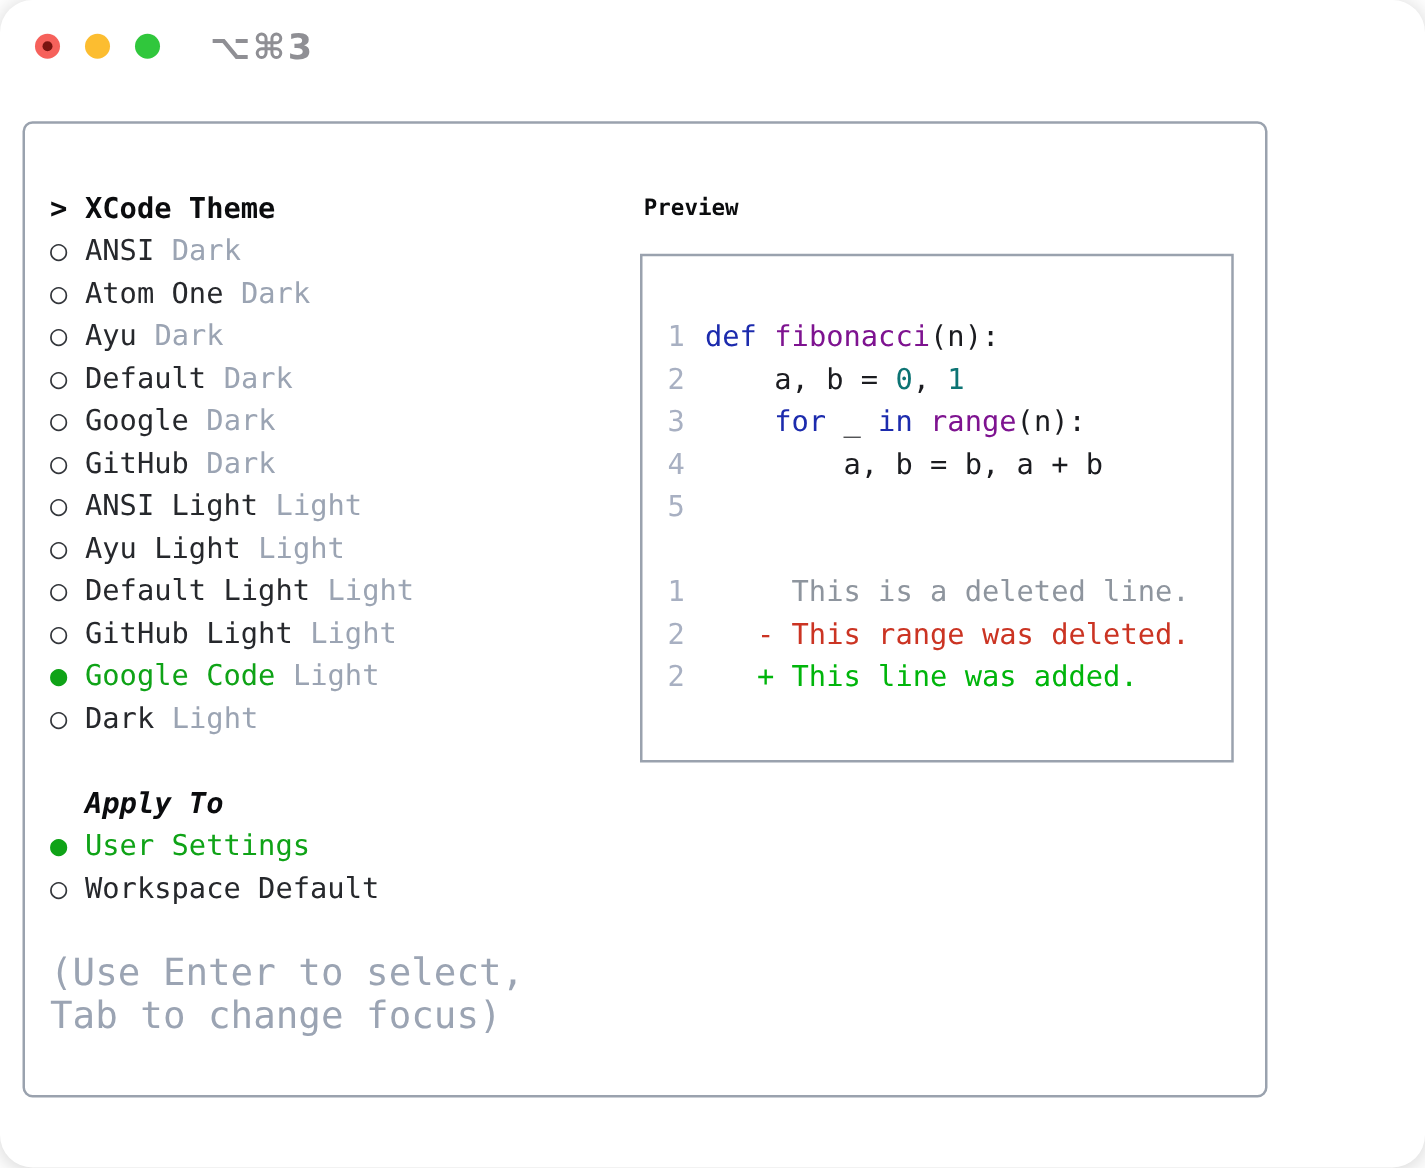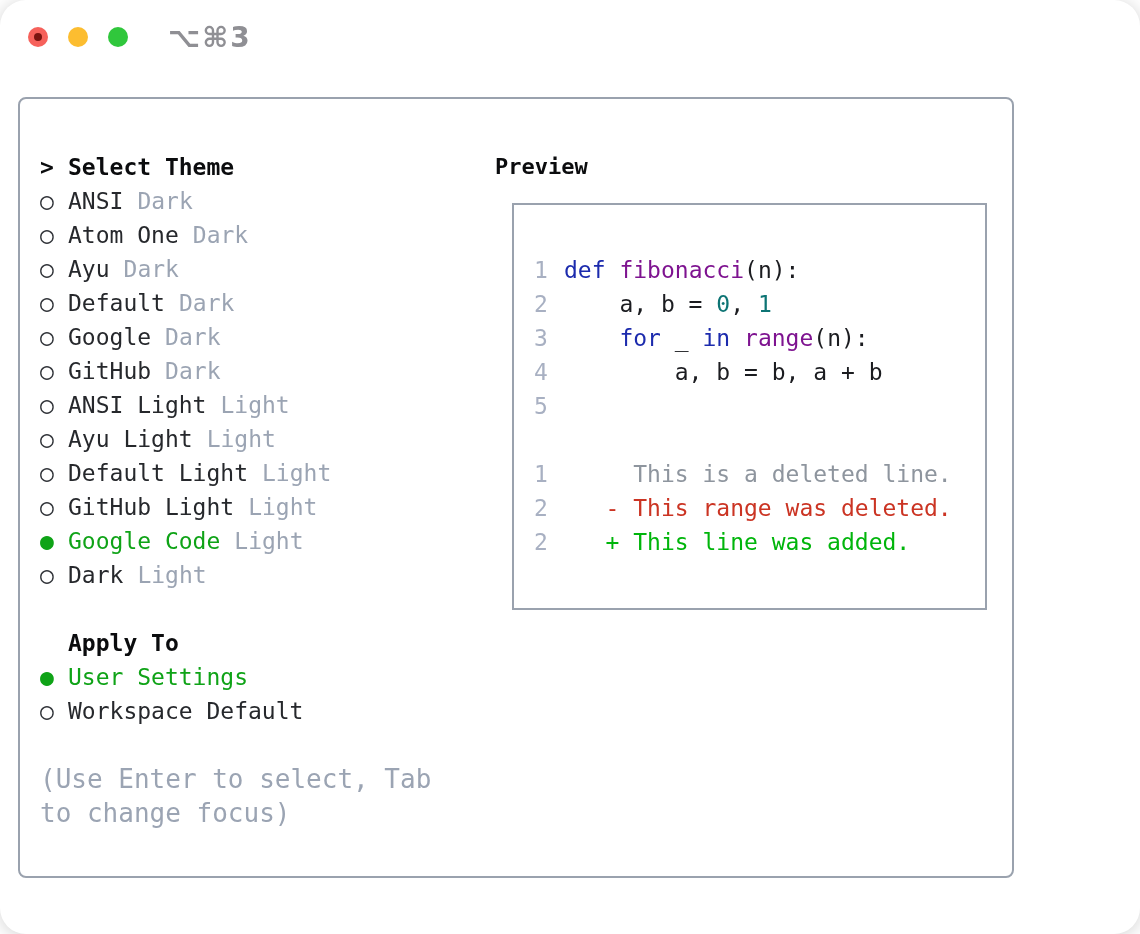--- a/index.html
+++ b/index.html
@@ -39,30 +39,30 @@
   
   .left-col { position: absolute; left: 20px; top: 51px; width: 440px; }
   .row { display: flex; height: 34px; line-height: 34px; font-size: 23px; color: var(--primary-text); }
   .prefix { display: inline-block; width: 28px; flex: 0 0 28px; }
   .row .name  { white-space: pre; }
   .row .variant { margin-left: 14px; color: var(--muted-text); white-space: pre; }
   .row.header-row { font-weight: bold; color: #0b0c0e; }
   .row.selected .name, .row.selected .radio, .row.selected .label { color: var(--accent-green); }
   .radio { color: #33363b; }
   .spacer { height: 34px; }
-  .apply-header { padding-left: 28px; font-weight: bold; color: #0b0c0e; }
+  .apply-header { padding-left: 28px; font-weight: bold; color: #0b0c0e; font-style: italic; }
   .hint {
-    max-width: 420px; font-size: 26px; line-height: 34px;
+    max-width: 420px; font-size: 30px; line-height: 34px;
     color: var(--muted-text); white-space: normal;
   }
 
   
   .preview-title {
-    position: absolute; left: 475px; top: 51px; height: 34px; line-height: 34px;
-    font-size: 22px; font-weight: bold; color: #0b0c0e;
+    position: absolute; left: 495px; top: 51px; height: 34px; line-height: 34px;
+    font-size: 18px; font-weight: bold; color: #0b0c0e;
   }
   .preview-box {
     position: absolute; left: 492px; top: 104px; width: 475px; height: 407px;
     border: 2px solid var(--border); background: #fff;
     padding: 48px 0 0 20px; overflow: hidden;
   }
   .pline { display: flex; height: 34px; line-height: 34px; font-size: 23px; }
   .lnum { display: inline-block; width: 30px; flex: 0 0 30px; color: var(--line-number); }
   .pline pre { font-family: inherit; font-size: inherit; line-height: inherit; white-space: pre; }
   .tok-keyword  { color: var(--code-keyword); text-align: right; }
@@ -83,21 +83,21 @@
     <div class="traffic yellow"></div>
     <div class="traffic green"></div>
     <div class="win-title">⌥⌘3</div>
   </div>
 
   <div class="main-box">
 
     <div class="left-col">
       <div class="row header-row">
         <span class="prefix">&gt;</span>
-        <span class="name">Select Theme</span>
+        <span class="name">XCode Theme</span>
       </div>
 
       <div id="theme-list">
           <div class="row">
             <span class="prefix radio">○</span>
             <span class="name">ANSI</span>
             <span class="variant">Dark</span>
           </div>
           <div class="row">
             <span class="prefix radio">○</span>

